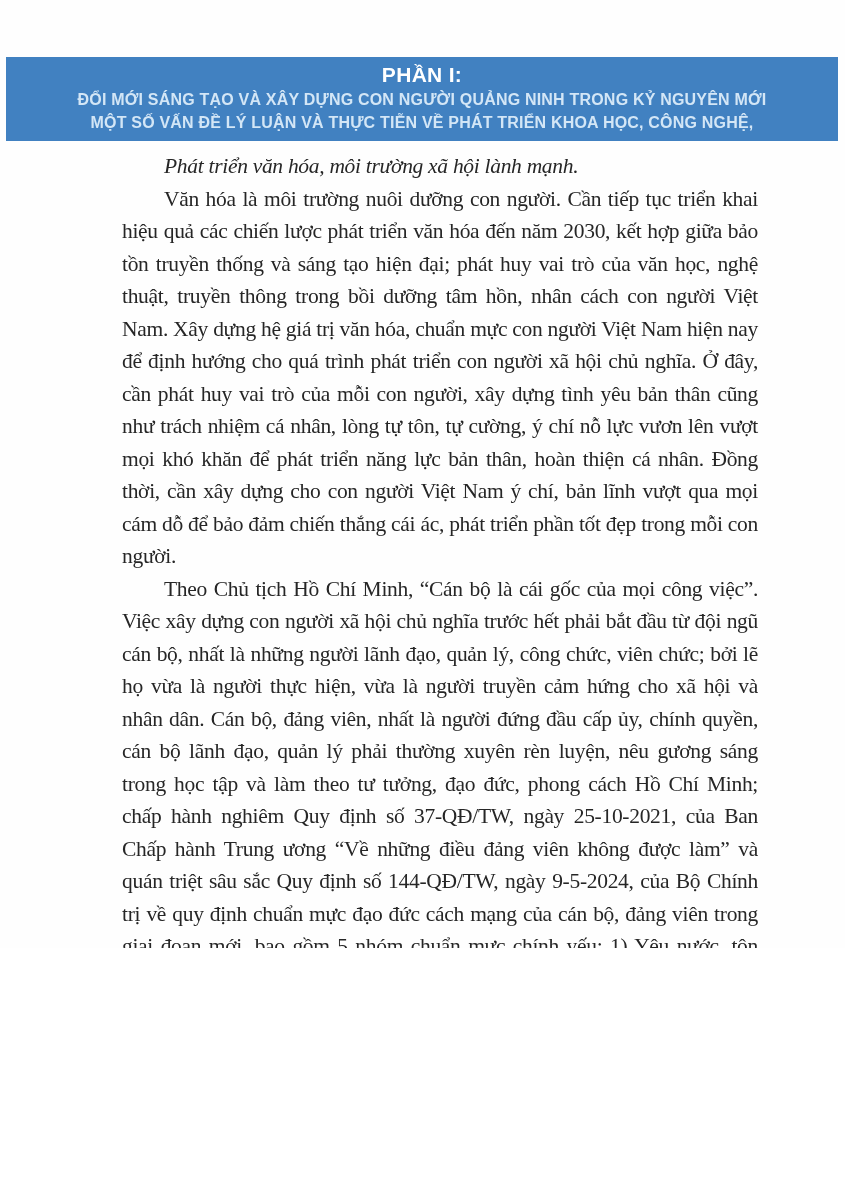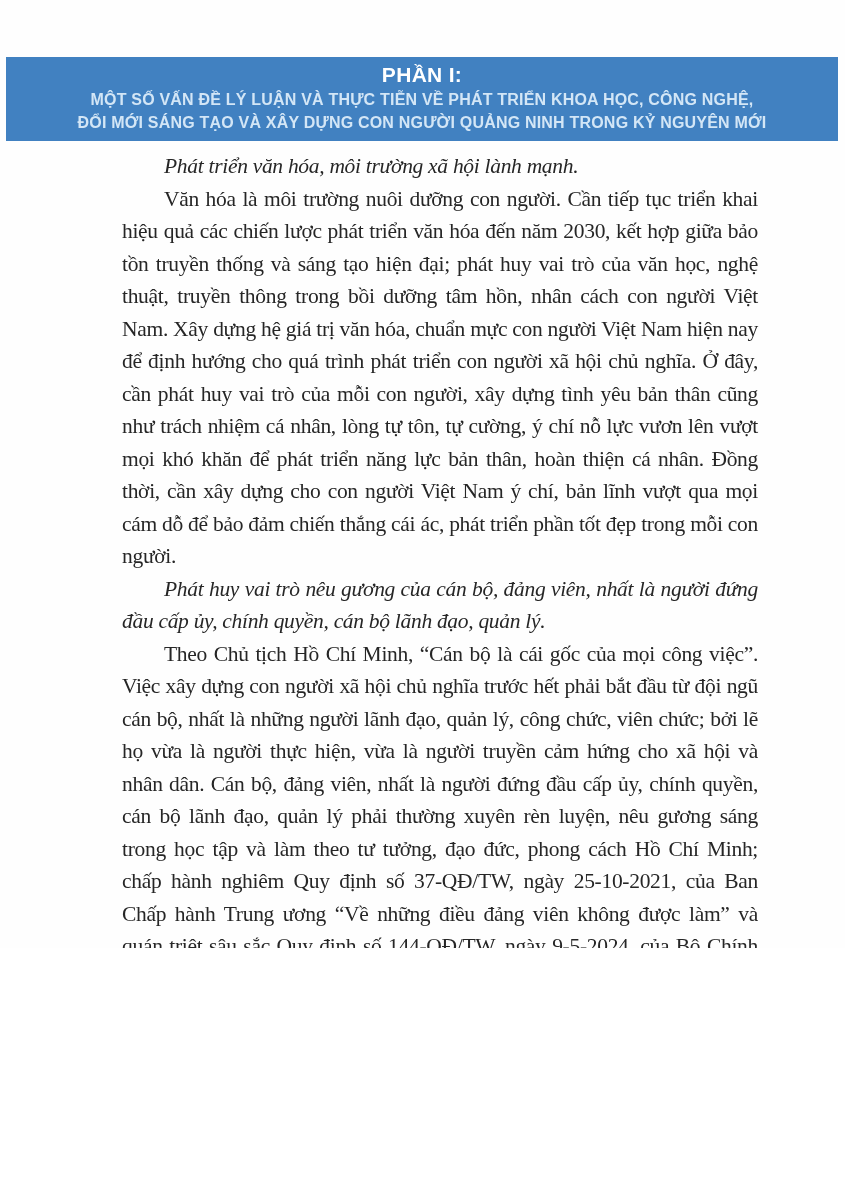--- a/index.html
+++ b/index.html
@@ -85,28 +85,27 @@
     text-shadow: 0 0 1px rgba(45,45,45,0.4);
   }
 </style>
 </head>
 <body>
 
 <div class="page">
 
   <header class="banner">
     <div class="part-label">PHẦN I:</div>
+    <div class="part-title">ĐỔI MỚI SÁNG TẠO VÀ XÂY DỰNG CON  NGƯỜI QUẢNG NINH TRONG KỶ NGUYÊN MỚI</div>
     <div class="part-title">MỘT SỐ VẤN ĐỀ LÝ LUẬN VÀ THỰC TIỄN VỀ PHÁT TRIỂN KHOA HỌC, CÔNG NGHỆ,</div>
-    <div class="part-title">ĐỔI MỚI SÁNG TẠO VÀ XÂY DỰNG CON  NGƯỜI QUẢNG NINH TRONG KỶ NGUYÊN MỚI</div>
   </header>
 
   <main class="content">
     <p class="para italic">Phát triển văn hóa, môi trường xã hội lành mạnh.</p>
     <p class="para">Văn hóa là môi trường nuôi dưỡng con người. Cần tiếp tục triển khai hiệu quả các chiến lược phát triển văn hóa đến năm 2030, kết hợp giữa bảo tồn truyền thống và sáng tạo hiện đại; phát huy vai trò của văn học, nghệ thuật, truyền thông trong bồi dưỡng tâm hồn, nhân cách con người Việt Nam. Xây dựng hệ giá trị văn hóa, chuẩn mực con người Việt Nam hiện nay để định hướng cho quá trình phát triển con người xã hội chủ nghĩa. Ở đây, cần phát huy vai trò của mỗi con người, xây dựng tình yêu bản thân cũng như trách nhiệm cá nhân, lòng tự tôn, tự cường, ý chí nỗ lực vươn lên vượt mọi khó khăn để phát triển năng lực bản thân, hoàn thiện cá nhân. Đồng thời, cần xây dựng cho con người Việt Nam ý chí, bản lĩnh vượt qua mọi cám dỗ để bảo đảm chiến thắng cái ác, phát triển phần tốt đẹp trong mỗi con người.</p>
-    <p class="para italic">Phát huy vai trò nêu gương của cán bộ, đảng viên, nhất là người đứng đầu cấp ủy, chính quyền, cán bộ lãnh đạo, quản lý.</p>
     <p class="para">Theo Chủ tịch Hồ Chí Minh, “Cán bộ là cái gốc của mọi công việc”. Việc xây dựng con người xã hội chủ nghĩa trước hết phải bắt đầu từ đội ngũ cán bộ, nhất là những người lãnh đạo, quản lý, công chức, viên chức; bởi lẽ họ vừa là người thực hiện, vừa là người truyền cảm hứng cho xã hội và nhân dân. Cán bộ, đảng viên, nhất là người đứng đầu cấp ủy, chính quyền, cán bộ lãnh đạo, quản lý phải thường xuyên rèn luyện, nêu gương sáng trong học tập và làm theo tư tưởng, đạo đức, phong cách Hồ Chí Minh; chấp hành nghiêm Quy định số 37-QĐ/TW, ngày 25-10-2021, của Ban Chấp hành Trung ương “Về những điều đảng viên không được làm” và quán triệt sâu sắc Quy định số 144-QĐ/TW, ngày 9-5-2024, của Bộ Chính trị về quy định chuẩn mực đạo đức cách mạng của cán bộ, đảng viên trong giai đoạn mới, bao gồm 5 nhóm chuẩn mực chính yếu: 1) Yêu nước, tôn trọng nhân dân, tuyệt</p>
   </main>
 
   <footer class="pagefoot">
     <svg class="lotus" width="86" height="54" viewBox="0 0 86 54" fill="#ffffff" stroke="#c9c9c9" stroke-width="1.4">
 
       <path d="M2,31 C12,24 27,26 39,43 C33,49 24,51 16,48 C9,44 4,38 2,31 Z"></path>
 
       <path d="M84,31 C74,24 59,26 47,43 C53,49 62,51 70,48 C77,44 82,38 84,31 Z"></path>
 

